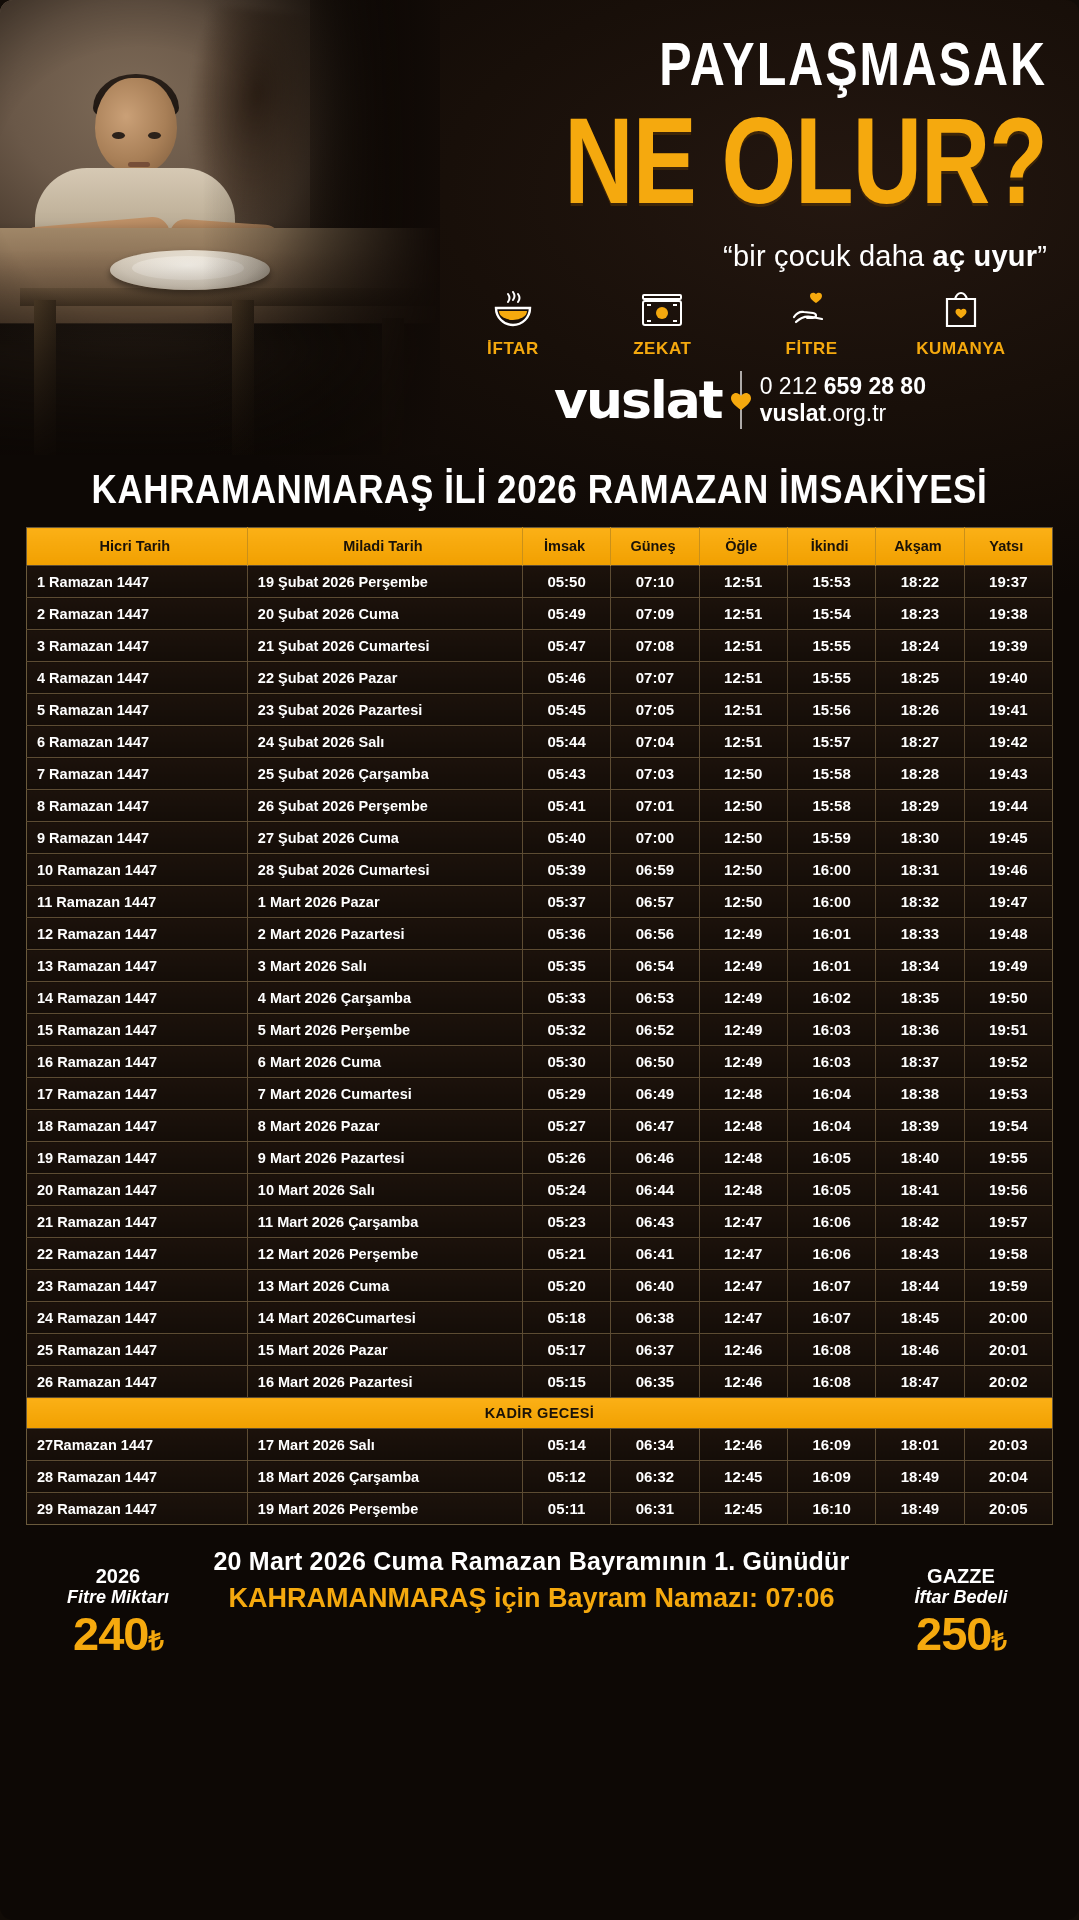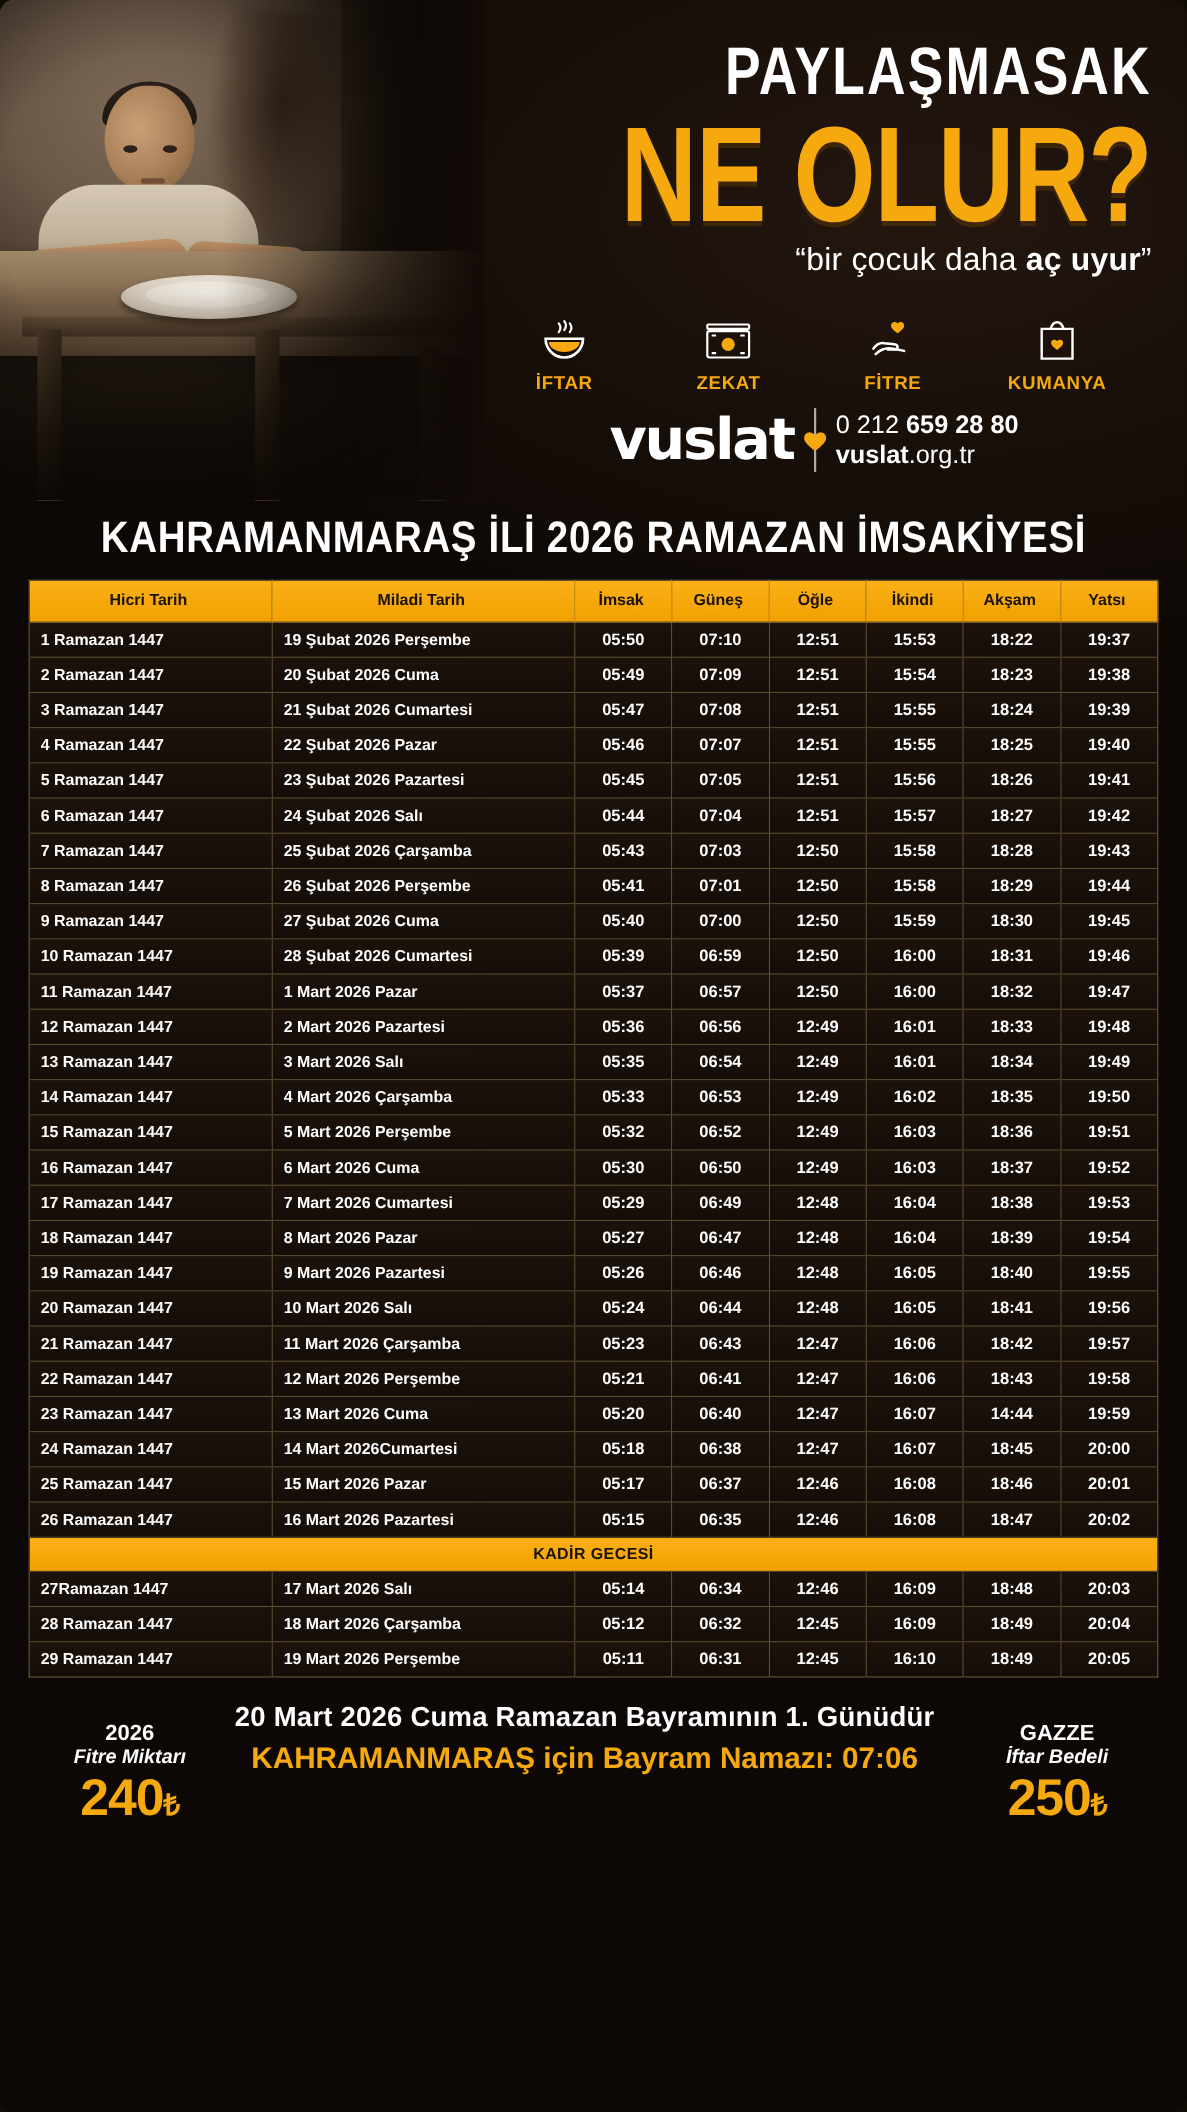--- a/index.html
+++ b/index.html
@@ -164,21 +164,21 @@
     font-weight: 700;
     letter-spacing: -1px;
     color: #F5A90E;
     line-height: .92;
     text-transform: uppercase;
     transform: scaleY(1.28);
     transform-origin: right top;
     text-shadow: 0 3px 0 rgba(120,72,4,.35);
   }
   .subline {
-    margin-top: 28px;
+    margin-top: 48px;
     font-size: 29px;
     font-weight: 400;
     color: #ffffff;
     letter-spacing: .2px;
   }
   .subline b { font-weight: 700; }
 
   
   .services {
     position: absolute;
@@ -699,21 +699,21 @@
             <td class="t">18:43</td>
             <td class="t">19:58</td>
           </tr>
           <tr>
             <td class="hicri">23 Ramazan 1447</td>
             <td class="miladi">13 Mart 2026 Cuma</td>
             <td class="t">05:20</td>
             <td class="t">06:40</td>
             <td class="t">12:47</td>
             <td class="t">16:07</td>
-            <td class="t">14:44</td>
+            <td class="t">18:44</td>
             <td class="t">19:59</td>
           </tr>
           <tr>
             <td class="hicri">24 Ramazan 1447</td>
             <td class="miladi">14 Mart 2026Cumartesi</td>
             <td class="t">05:18</td>
             <td class="t">06:38</td>
             <td class="t">12:47</td>
             <td class="t">16:07</td>
             <td class="t">18:45</td>
@@ -742,21 +742,21 @@
           <tr class="kadir">
             <td colspan="8">KADİR GECESİ</td>
           </tr>
           <tr>
             <td class="hicri">27Ramazan 1447</td>
             <td class="miladi">17 Mart 2026  Salı</td>
             <td class="t">05:14</td>
             <td class="t">06:34</td>
             <td class="t">12:46</td>
             <td class="t">16:09</td>
-            <td class="t">18:48</td>
+            <td class="t">18:01</td>
             <td class="t">20:03</td>
           </tr>
           <tr>
             <td class="hicri">28 Ramazan 1447</td>
             <td class="miladi">18 Mart 2026  Çarşamba</td>
             <td class="t">05:12</td>
             <td class="t">06:32</td>
             <td class="t">12:45</td>
             <td class="t">16:09</td>
             <td class="t">18:49</td>

